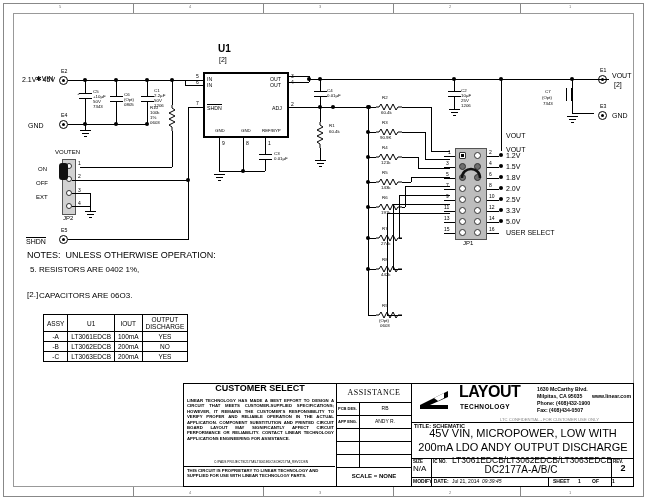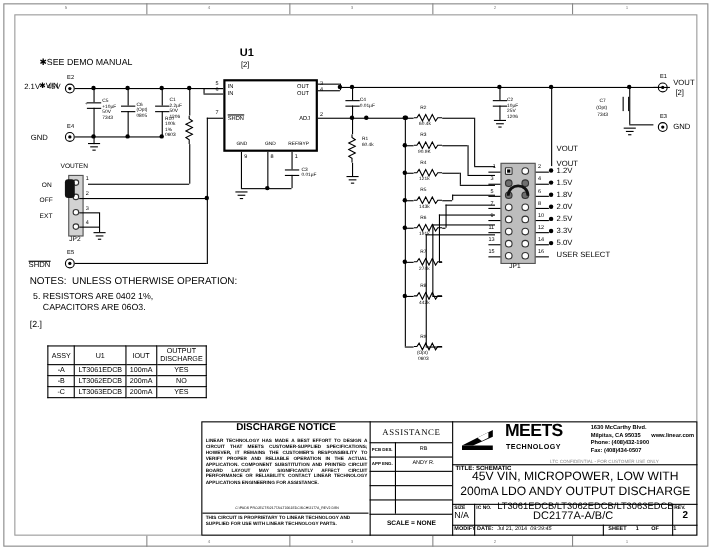--- a/index.html
+++ b/index.html
@@ -96,23 +96,20 @@
 
   <div class="zone" style="left:180px;top:490px;width:20px;">4</div>
   <div class="zone" style="left:310px;top:490px;width:20px;">3</div>
   <div class="zone" style="left:440px;top:490px;width:20px;">2</div>
   <div class="zone" style="left:560px;top:490px;width:20px;">1</div>
   <div class="ztick" style="left:133px;top:487px;width:1px;height:10px;"></div>
   <div class="ztick" style="left:263px;top:487px;width:1px;height:10px;"></div>
   <div class="ztick" style="left:393px;top:487px;width:1px;height:10px;"></div>
   <div class="ztick" style="left:520px;top:487px;width:1px;height:10px;"></div>
 
-  <div class="lbl" style="left:27px;top:46px;font-size:8px;">
-    <span style="font-size:8px;">✱</span><span>SEE DEMO MANUAL</span>
-  </div>
 
   <div class="lbl" style="left:28px;top:68px;font-size:7px;">
     <span>✱</span><span>VIN</span>
   </div>
   <div class="lbl" style="left:22px;top:76px;font-size:7px;">2.1V - 45V</div>
   <div class="lbl s" style="left:61px;top:69px;">E2</div>
   <div class="term" style="left:59px;top:76px;"></div>
 
   <div class="lbl s" style="left:61px;top:113px;">E4</div>
   <div class="lbl" style="left:28px;top:122px;font-size:7px;">GND</div>
@@ -529,21 +526,21 @@
   <div class="lbl" style="left:506px;top:163px;font-size:7px;">1.5V</div>
   <div class="lbl" style="left:506px;top:174px;font-size:7px;">1.8V</div>
   <div class="lbl" style="left:506px;top:185px;font-size:7px;">2.0V</div>
   <div class="lbl" style="left:506px;top:196px;font-size:7px;">2.5V</div>
   <div class="lbl" style="left:506px;top:207px;font-size:7px;">3.3V</div>
   <div class="lbl" style="left:506px;top:218px;font-size:7px;">5.0V</div>
   <div class="lbl" style="left:506px;top:229px;font-size:7px;">USER SELECT</div>
 
   <div class="lbl" style="left:27px;top:252px;font-size:9px;">NOTES:  UNLESS OTHERWISE OPERATION:</div>
   <div class="lbl" style="left:30px;top:266px;font-size:8px;">5. RESISTORS ARE 0402 1%,</div>
-  <div class="lbl" style="left:30px;top:276px;font-size:8px;">    CAPACITORS ARE 06O3.</div>
+  <div class="lbl" style="left:30px;top:292px;font-size:8px;">    CAPACITORS ARE 06O3.</div>
   <div class="lbl" style="left:27px;top:291px;font-size:8px;">[2.]</div>
 
   <table class="assy" style="left:43px;top:314px;">
     <tbody>
         <tr>
       <th>ASSY</th>
       <th>U1</th>
       <th>IOUT</th>
       <th style="white-space:pre-line;">OUTPUT
 DISCHARGE</th>
@@ -567,21 +564,21 @@
       <td>YES</td>
     </tr>
   </tbody>
     </table>
 
   <div class="tb" style="left:183px;top:383px;width:451px;height:104px;"></div>
 
   <div class="tbl-line" style="left:336px;top:383px;width:1px;height:104px;"></div>
   <div class="tbl-line" style="left:411px;top:383px;width:1px;height:104px;"></div>
 
-  <div class="ttxt b" style="left:186px;top:386px;width:148px;text-align:center;font-size:9px;font-weight:bold;">DISCHARGE NOTICE</div>
+  <div class="ttxt b" style="left:186px;top:386px;width:148px;text-align:center;font-size:9px;font-weight:bold;">CUSTOMER SELECT</div>
   <div class="ttxt" style="left:187px;top:398px;width:147px;font-size:4.3px;line-height:5.4px;font-weight:bold;text-align:justify;">LINEAR TECHNOLOGY HAS MADE A BEST EFFORT TO DESIGN A CIRCUIT THAT MEETS CUSTOMER-SUPPLIED SPECIFICATIONS; HOWEVER, IT REMAINS THE CUSTOMER'S RESPONSIBILITY TO VERIFY PROPER AND RELIABLE OPERATION IN THE ACTUAL APPLICATION.  COMPONENT SUBSTITUTION AND PRINTED CIRCUIT BOARD LAYOUT MAY SIGNIFICANTLY AFFECT CIRCUIT PERFORMANCE OR RELIABILITY.  CONTACT LINEAR TECHNOLOGY APPLICATIONS ENGINEERING FOR ASSISTANCE.</div>
   <div class="ttxt" style="left:190px;top:460px;width:142px;font-size:3.2px;text-align:center;">C:\PADS PROJECTS\2177A\LT3061EDC\SCH\2177A_REV2.DSN</div>
   <div class="tbl-line" style="left:184px;top:466px;width:151px;height:1px;"></div>
   <div class="ttxt" style="left:187px;top:468px;width:148px;font-size:4.3px;line-height:5.4px;font-weight:bold;">THIS CIRCUIT IS PROPRIETARY TO LINEAR TECHNOLOGY AND SUPPLIED FOR USE WITH LINEAR TECHNOLOGY PARTS.</div>
 
   <div class="ttxt" style="left:337px;top:390px;width:74px;text-align:center;font-size:8px;font-family:'Liberation Serif',serif;letter-spacing:0.5px;">ASSISTANCE</div>
   <div class="tbl-line" style="left:336px;top:402px;width:75px;height:1px;"></div>
   <div class="tbl-line" style="left:336px;top:415px;width:75px;height:1px;"></div>
   <div class="tbl-line" style="left:336px;top:428px;width:75px;height:1px;"></div>
   <div class="tbl-line" style="left:336px;top:441px;width:75px;height:1px;"></div>
@@ -592,21 +589,21 @@
   <div class="ttxt" style="left:360px;top:406px;width:50px;text-align:center;font-size:5px;">RB</div>
   <div class="ttxt" style="left:338px;top:419px;font-size:4px;font-weight:bold;">APP ENG.</div>
   <div class="ttxt" style="left:360px;top:419px;width:50px;text-align:center;font-size:5px;">ANDY R.</div>
   <div class="ttxt" style="left:337px;top:474px;width:74px;text-align:center;font-size:6px;font-weight:bold;">SCALE = NONE</div>
 
   <svg style="position:absolute;left:418px;top:389px;" width="40" height="22" viewBox="0 0 40 22">
     <path d="M2,16 L30,2 L30,8 L12,16 Z" fill="#000"></path>
     <path d="M16,9 L26,4 L26,9 L20,12 Z" fill="#fff"></path>
     <path d="M2,16 L30,16 L30,20 L2,20 Z" fill="#000"></path>
   </svg>
-  <div class="ttxt b" style="left:459px;top:389px;font-size:16px;font-weight:bold;letter-spacing:-0.5px;">MEETS</div>
+  <div class="ttxt b" style="left:459px;top:389px;font-size:16px;font-weight:bold;letter-spacing:-0.5px;">LAYOUT</div>
   <div class="ttxt b" style="left:460px;top:404px;font-size:6.5px;font-weight:bold;letter-spacing:0.4px;">TECHNOLOGY</div>
   <div class="ttxt" style="left:537px;top:387px;font-size:5.2px;font-weight:bold;">1630 McCarthy Blvd.</div>
   <div class="ttxt" style="left:537px;top:394px;font-size:5.2px;font-weight:bold;">Milpitas, CA 95035</div>
   <div class="ttxt" style="left:592px;top:394px;font-size:5.2px;font-weight:bold;">www.linear.com</div>
   <div class="ttxt" style="left:537px;top:401px;font-size:5.2px;font-weight:bold;">Phone: (408)432-1900</div>
   <div class="ttxt" style="left:537px;top:408px;font-size:5.2px;font-weight:bold;">Fax: (408)434-0507</div>
   <div class="ttxt" style="left:500px;top:417px;font-size:4.2px;color:#888;">LTC CONFIDENTIAL - FOR CUSTOMER USE ONLY</div>
 
   <div class="tbl-line" style="left:411px;top:422px;width:223px;height:1px;"></div>
 

